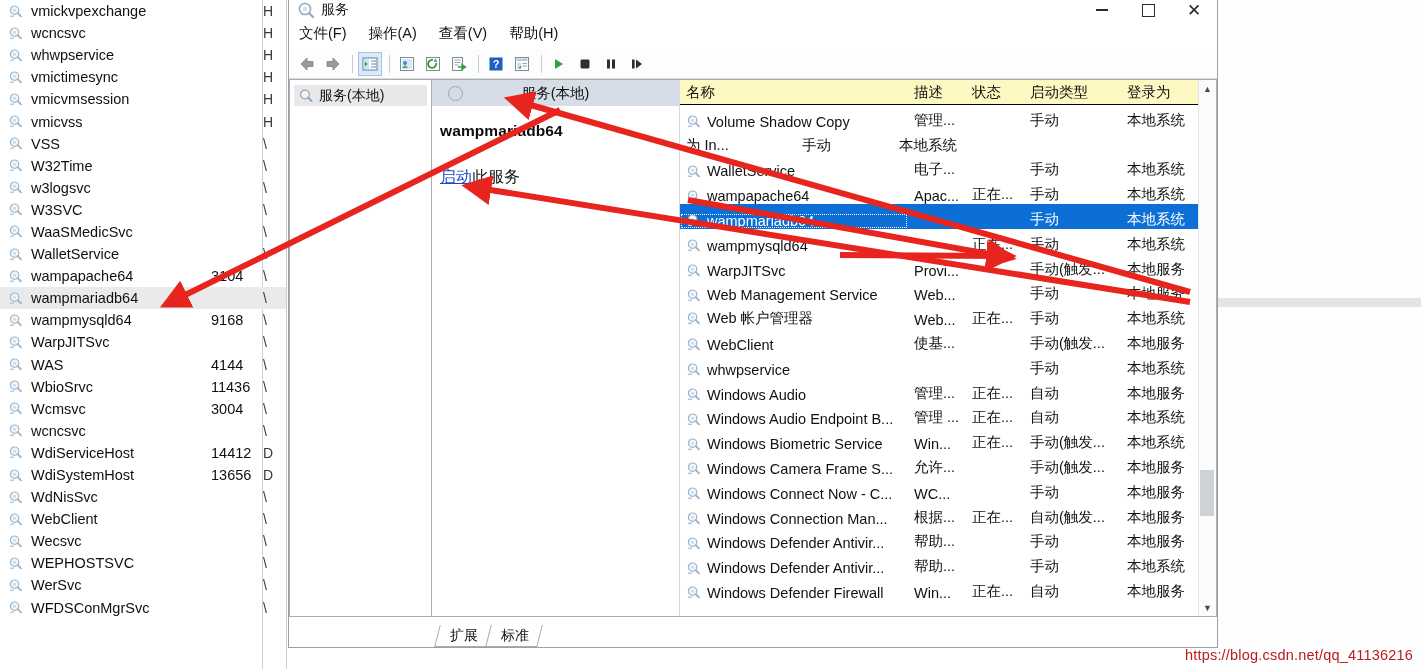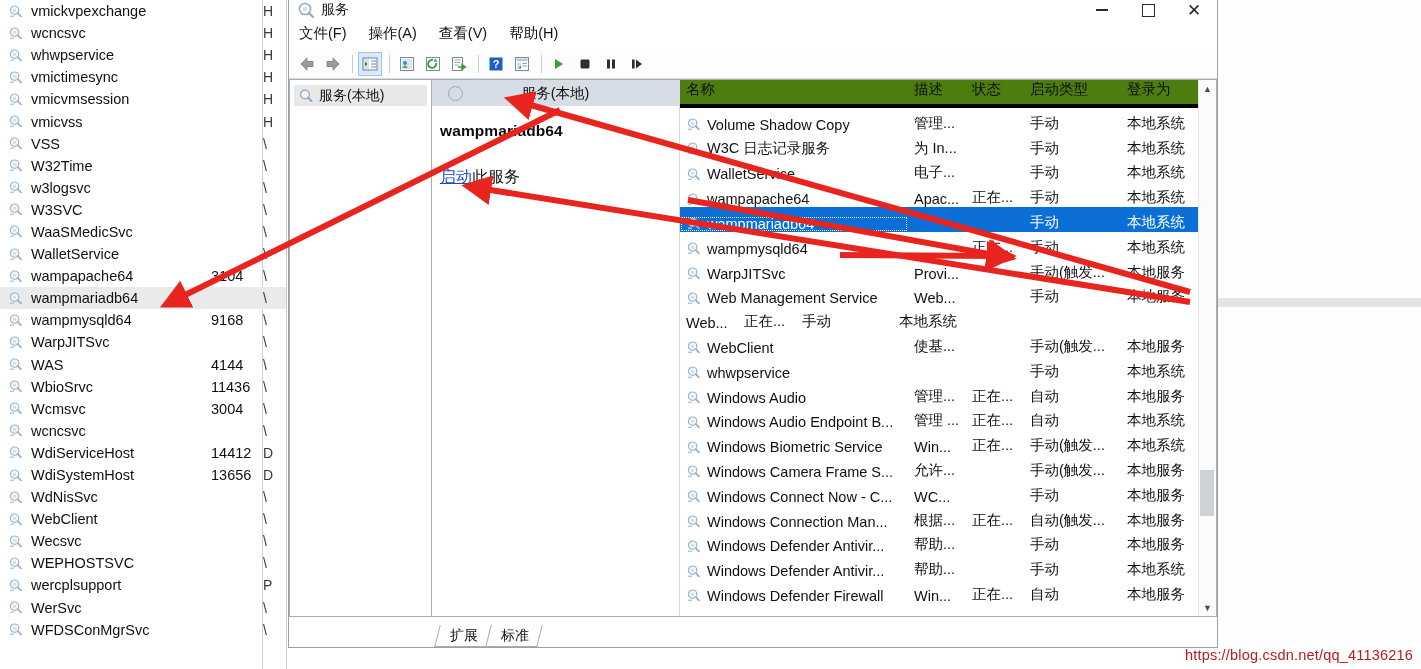--- a/index.html
+++ b/index.html
@@ -161,24 +161,24 @@
   .detail-link {
     margin-top: 27px;
     padding-left: 8px;
     font-size: 16px; color: #111;
   }
   .detail-link a { color: #1a49c4; text-decoration: underline; }
 
   
   .list-pane { flex: 1; position: relative; background:#ffffff; }
   .lp-head {
-    display: flex; height: 24px; align-items: flex-start;
+    display: flex; height: 24px; align-items: center;
     font-size: 14.5px; color: #0f0f0f;
-    background: #4d7c0f;
-    border-bottom: 4px solid #000000;
+    background: #fef9c3;
+    border-bottom: 1px solid #000000;
   }
   .lp-head > div { padding-left: 6px; box-sizing: border-box; }
   .lp-row {
     display: flex; height: 24.8px; align-items: flex-end;
     font-size: 14.5px; color: #111;
     white-space: nowrap;
   }
   .lp-row > div { padding-left: 6px; box-sizing: border-box; overflow: hidden; }
   .lp-row.sel { background: #0b6fd6; color: #ffffff; }
   .lp-row.sel .c-name { outline: 1px dotted #ffffff; outline-offset: -2px; }
@@ -574,33 +574,20 @@
           <svg width="16" height="15" viewBox="0 0 16 15">
             <circle cx="6.6" cy="6.2" r="4.2" fill="#f2f7fb" stroke="#9ab3c9" stroke-width="1.2"></circle>
             <circle cx="6.6" cy="6.2" r="1.5" fill="#c8dcec"></circle>
             <path d="M9.6 9 L13 12.4" stroke="#9ab3c9" stroke-width="1.8" stroke-linecap="round"></path>
             <path d="M2 11.5 h4 v1.6 h-4 z" fill="#b6c8d8"></path>
           </svg>
         </span>
         <span class="tm-name">WEPHOSTSVC</span>
         <span class="tm-pid"></span>
         <span class="tm-desc">\</span>
-      </div>
-      <div class="tm-row">
-        <span class="tm-ico">
-          <svg width="16" height="15" viewBox="0 0 16 15">
-            <circle cx="6.6" cy="6.2" r="4.2" fill="#f2f7fb" stroke="#9ab3c9" stroke-width="1.2"></circle>
-            <circle cx="6.6" cy="6.2" r="1.5" fill="#c8dcec"></circle>
-            <path d="M9.6 9 L13 12.4" stroke="#9ab3c9" stroke-width="1.8" stroke-linecap="round"></path>
-            <path d="M2 11.5 h4 v1.6 h-4 z" fill="#b6c8d8"></path>
-          </svg>
-        </span>
-        <span class="tm-name">wercplsupport</span>
-        <span class="tm-pid"></span>
-        <span class="tm-desc">P</span>
       </div>
       <div class="tm-row">
         <span class="tm-ico">
           <svg width="16" height="15" viewBox="0 0 16 15">
             <circle cx="6.6" cy="6.2" r="4.2" fill="#f2f7fb" stroke="#9ab3c9" stroke-width="1.2"></circle>
             <circle cx="6.6" cy="6.2" r="1.5" fill="#c8dcec"></circle>
             <path d="M9.6 9 L13 12.4" stroke="#9ab3c9" stroke-width="1.8" stroke-linecap="round"></path>
             <path d="M2 11.5 h4 v1.6 h-4 z" fill="#b6c8d8"></path>
           </svg>
         </span>
@@ -783,29 +770,20 @@
                       <path d="M2 11.5 h4 v1.6 h-4 z" fill="#b6c8d8"></path>
                     </svg></span>
                   <span>Volume Shadow Copy</span>
                 </div>
                 <div class="c-desc">管理...</div>
                 <div class="c-stat"></div>
                 <div class="c-start">手动</div>
                 <div class="c-logon">本地系统</div>
               </div>
               <div class="lp-row">
-                <div class="c-name">
-                  <span class="n-ico"><svg width="16" height="15" viewBox="0 0 16 15">
-                      <circle cx="6.6" cy="6.2" r="4.2" fill="#f2f7fb" stroke="#9ab3c9" stroke-width="1.2"></circle>
-                      <circle cx="6.6" cy="6.2" r="1.5" fill="#c8dcec"></circle>
-                      <path d="M9.6 9 L13 12.4" stroke="#9ab3c9" stroke-width="1.8" stroke-linecap="round"></path>
-                      <path d="M2 11.5 h4 v1.6 h-4 z" fill="#b6c8d8"></path>
-                    </svg></span>
-                  <span>W3C 日志记录服务</span>
-                </div>
                 <div class="c-desc">为 In...</div>
                 <div class="c-stat"></div>
                 <div class="c-start">手动</div>
                 <div class="c-logon">本地系统</div>
               </div>
               <div class="lp-row">
                 <div class="c-name">
                   <span class="n-ico"><svg width="16" height="15" viewBox="0 0 16 15">
                       <circle cx="6.6" cy="6.2" r="4.2" fill="#f2f7fb" stroke="#9ab3c9" stroke-width="1.2"></circle>
                       <circle cx="6.6" cy="6.2" r="1.5" fill="#c8dcec"></circle>
@@ -888,20 +866,29 @@
                       <path d="M2 11.5 h4 v1.6 h-4 z" fill="#b6c8d8"></path>
                     </svg></span>
                   <span>Web Management Service</span>
                 </div>
                 <div class="c-desc">Web...</div>
                 <div class="c-stat"></div>
                 <div class="c-start">手动</div>
                 <div class="c-logon">本地服务</div>
               </div>
               <div class="lp-row">
+                <div class="c-name">
+                  <span class="n-ico"><svg width="16" height="15" viewBox="0 0 16 15">
+                      <circle cx="6.6" cy="6.2" r="4.2" fill="#f2f7fb" stroke="#9ab3c9" stroke-width="1.2"></circle>
+                      <circle cx="6.6" cy="6.2" r="1.5" fill="#c8dcec"></circle>
+                      <path d="M9.6 9 L13 12.4" stroke="#9ab3c9" stroke-width="1.8" stroke-linecap="round"></path>
+                      <path d="M2 11.5 h4 v1.6 h-4 z" fill="#b6c8d8"></path>
+                    </svg></span>
+                  <span>Web 帐户管理器</span>
+                </div>
                 <div class="c-desc">Web...</div>
                 <div class="c-stat">正在...</div>
                 <div class="c-start">手动</div>
                 <div class="c-logon">本地系统</div>
               </div>
               <div class="lp-row">
                 <div class="c-name">
                   <span class="n-ico"><svg width="16" height="15" viewBox="0 0 16 15">
                       <circle cx="6.6" cy="6.2" r="4.2" fill="#f2f7fb" stroke="#9ab3c9" stroke-width="1.2"></circle>
                       <circle cx="6.6" cy="6.2" r="1.5" fill="#c8dcec"></circle>

